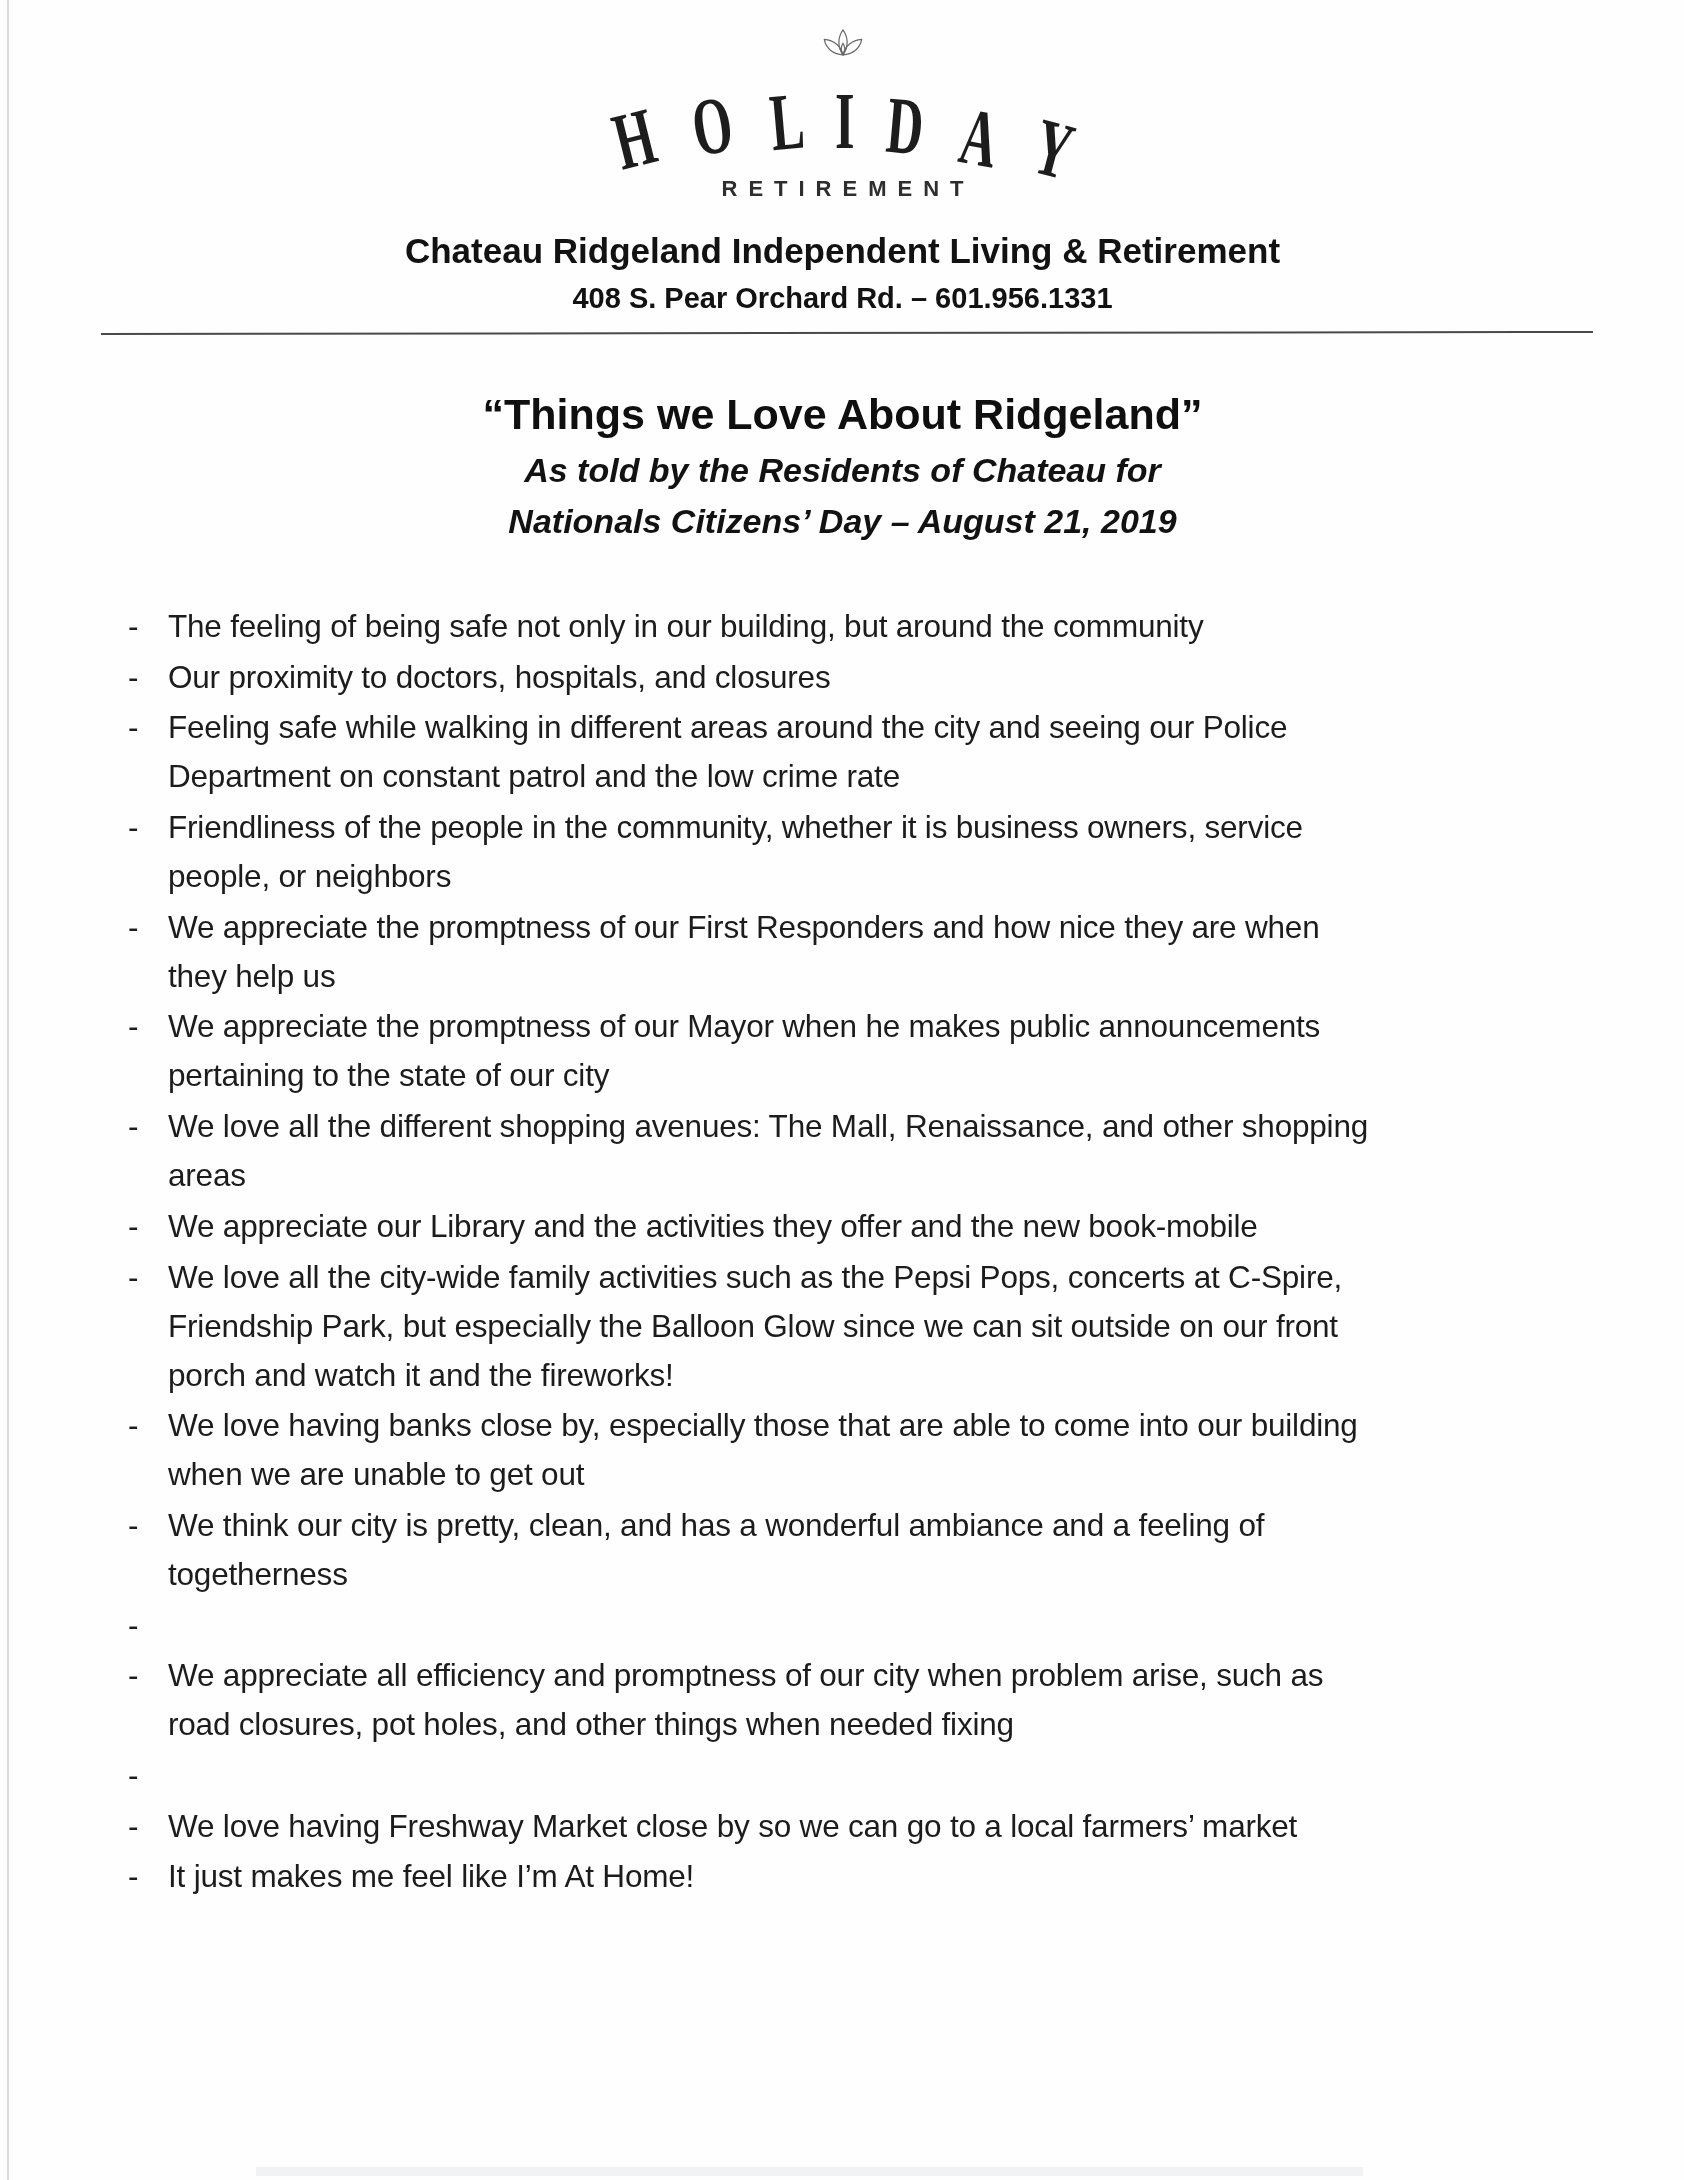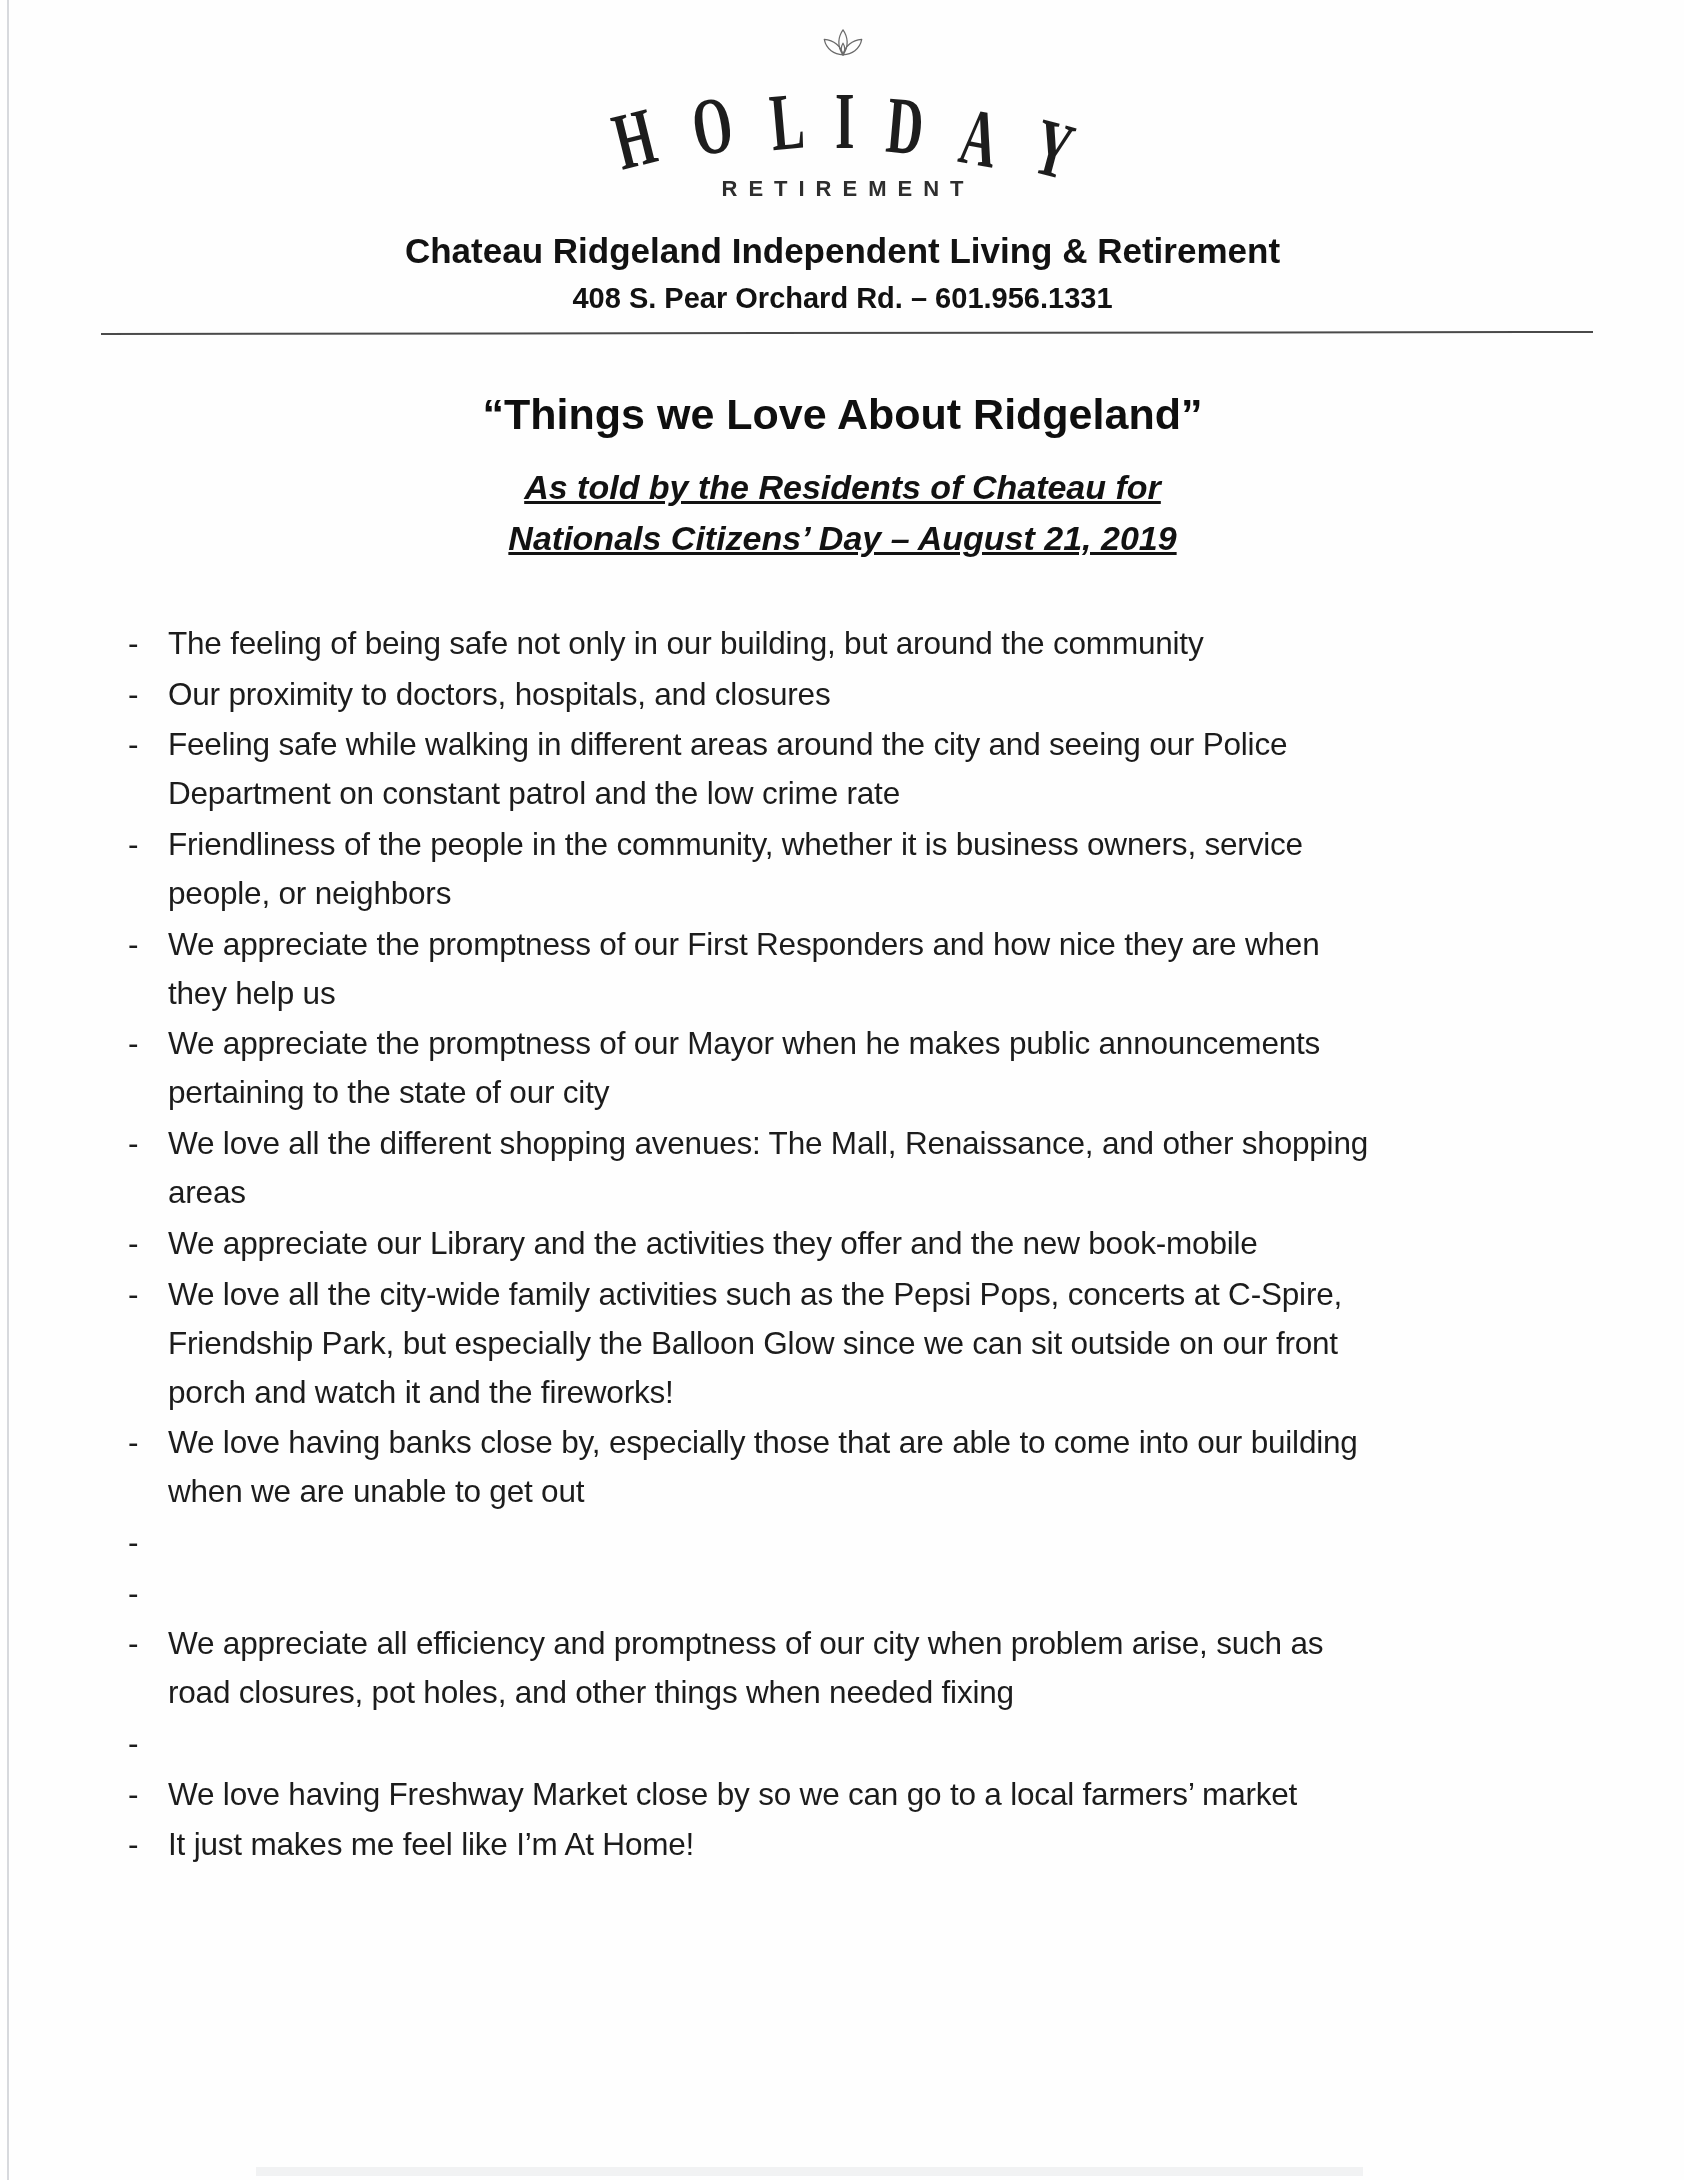--- a/index.html
+++ b/index.html
@@ -73,28 +73,27 @@
     border-top: 2.6px solid #4a4a4a;
     width: 1492px;
     margin: 17px 0 0 101px;
     transform: rotate(-0.08deg);
   }
 
   
   .title-block { margin-top: 56px; text-align: center; }
   .doc-title { font-size: 43px; font-weight: 700; color: #0f0f0f; line-height: 49px; }
   .doc-subtitle {
-    margin-top: 23px;
+    margin-top: 6px;
     font-size: 34px;
     font-weight: 700;
     font-style: italic;
     line-height: 51px;
     color: #121212;
     white-space: pre-line;
-    text-decoration: underline;
   }
 
   
   .list {
     margin: 55px 51px 0 128px;
     list-style: none;
   }
   .item {
     display: flex;
     align-items: flex-start;
@@ -191,20 +190,22 @@
 Friendship Park, but especially the Balloon Glow since we can sit outside on our front
 porch and watch it and the fireworks!</span>
       </li>
     <li class="item">
         <span class="marker">-</span>
         <span class="text">We love having banks close by, especially those that are able to come into our building
 when we are unable to get out</span>
       </li>
     <li class="item">
         <span class="marker">-</span>
+        <span class="text">We think our city is pretty, clean, and has a wonderful ambiance and a feeling of
+togetherness</span>
       </li>
     <li class="item">
         <span class="marker">-</span>
       </li>
     <li class="item">
         <span class="marker">-</span>
         <span class="text">We appreciate all efficiency and promptness of our city when problem arise, such as
 road closures, pot holes, and other things when needed fixing</span>
       </li>
     <li class="item">

